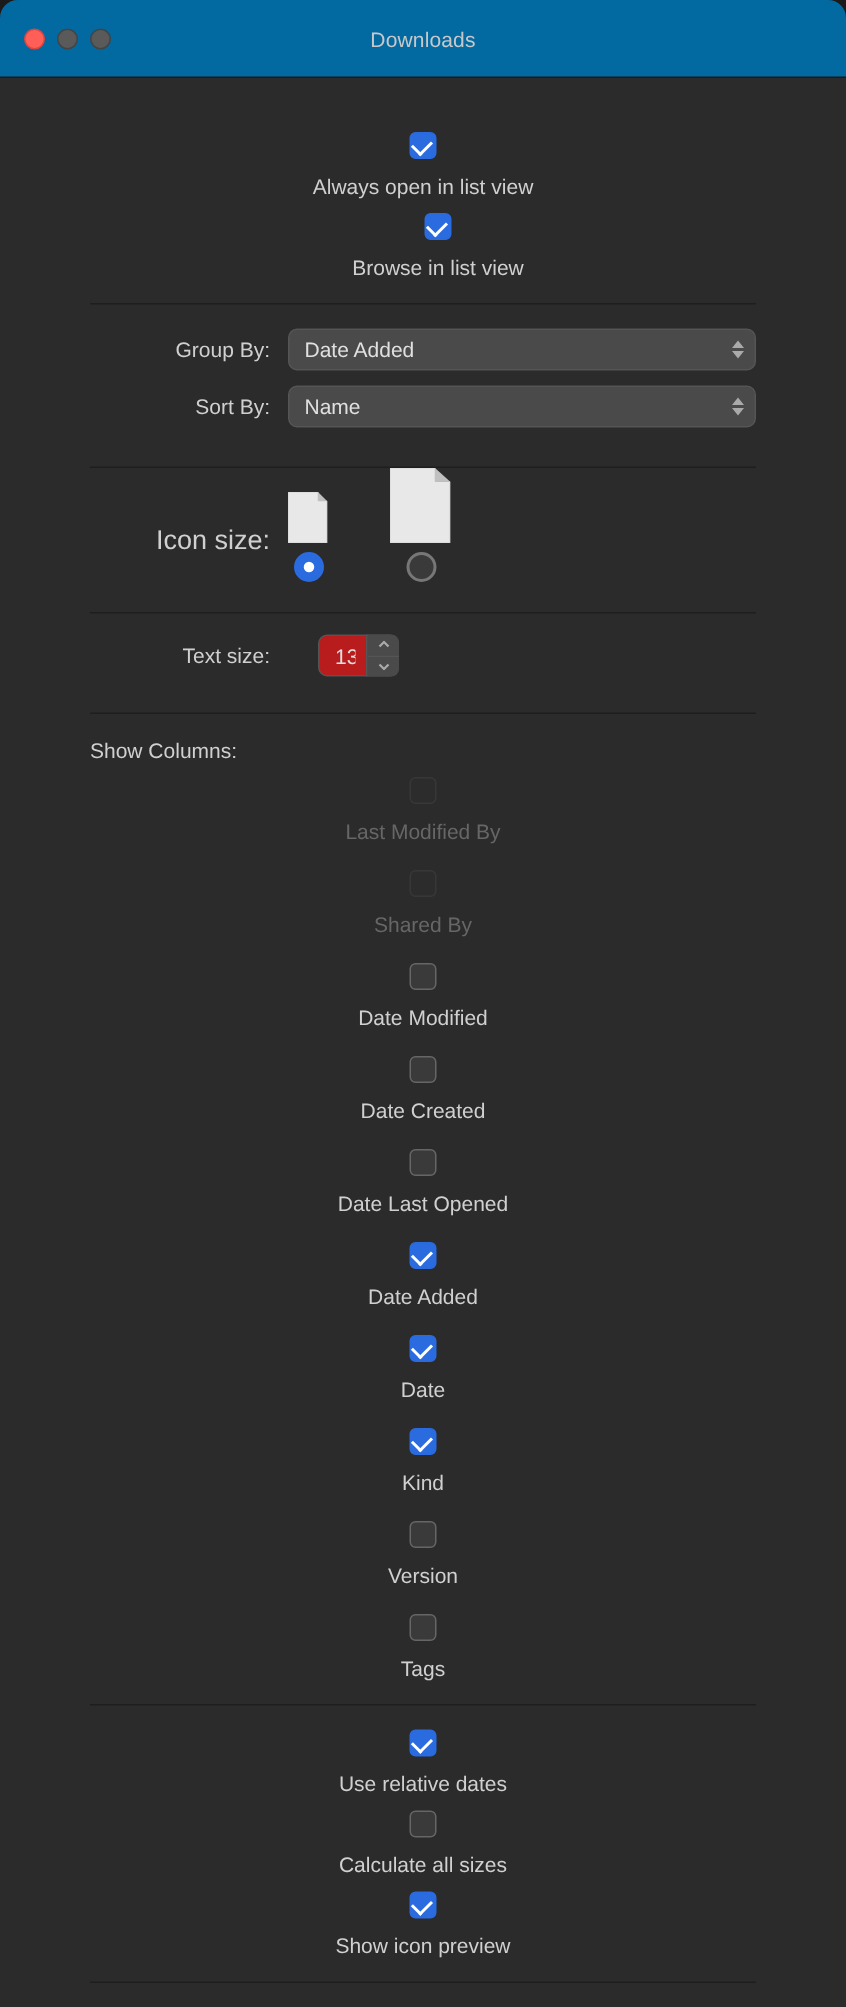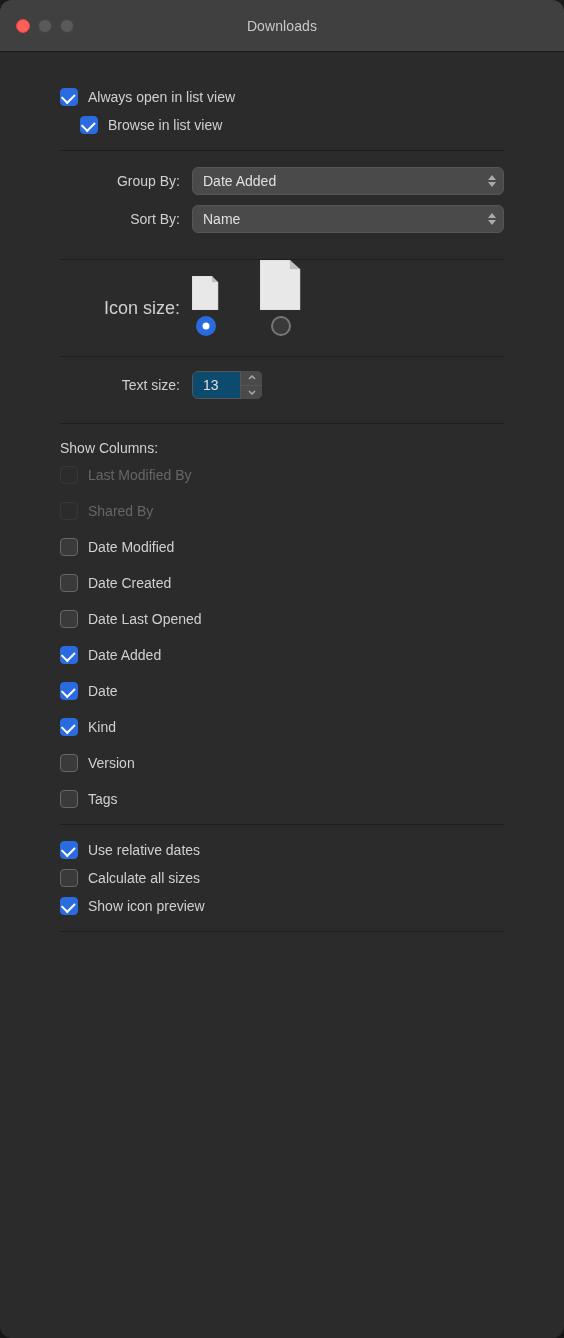--- a/index.html
+++ b/index.html
@@ -22,21 +22,21 @@
       min-height: 1338px;
       background: #2b2b2b;
       border-radius: 12px;
       overflow: hidden;
       position: relative;
       box-shadow: 0 20px 60px rgba(0,0,0,0.6);
     }
 
     .title-bar {
       height: 52px;
-      background: #404040;
+      background: #0369a1;
       display: flex;
       align-items: center;
       justify-content: center;
       position: relative;
       border-bottom: 1px solid #1a1a1a;
     }
 
     .traffic-lights {
       position: absolute;
       left: 16px;
@@ -87,20 +87,21 @@
       border-bottom: none;
     }
 
     
     .checkbox-row {
       display: flex;
       align-items: center;
       gap: 10px;
       margin-bottom: 10px;
       padding-left: 0;
+      flex-direction: column;
     }
 
     .checkbox-row:last-child {
       margin-bottom: 0;
       align-items: center;
     }
 
     .checkbox-indented {
       padding-left: 20px;
     }
@@ -285,29 +286,30 @@
       border-bottom: 1px solid #1e1e1e;
     }
 
     .stepper-wrapper {
       position: relative;
       display: inline-flex;
       align-items: center;
     }
 
     .stepper-input {
-      width: 70px;
-      background: #0c4a6e;
+      width: 54px;
+      background: #b91c1c;
       border: 1px solid #555;
       border-radius: 6px;
       color: #e0e0e0;
       font-size: 14px;
       padding: 5px 28px 5px 10px;
       outline: none;
       text-align: left;
+      margin-left: 20px;
     }
 
     .stepper-arrows {
       position: absolute;
       right: 0;
       top: 0;
       bottom: 0;
       width: 22px;
       display: flex;
       flex-direction: column;

